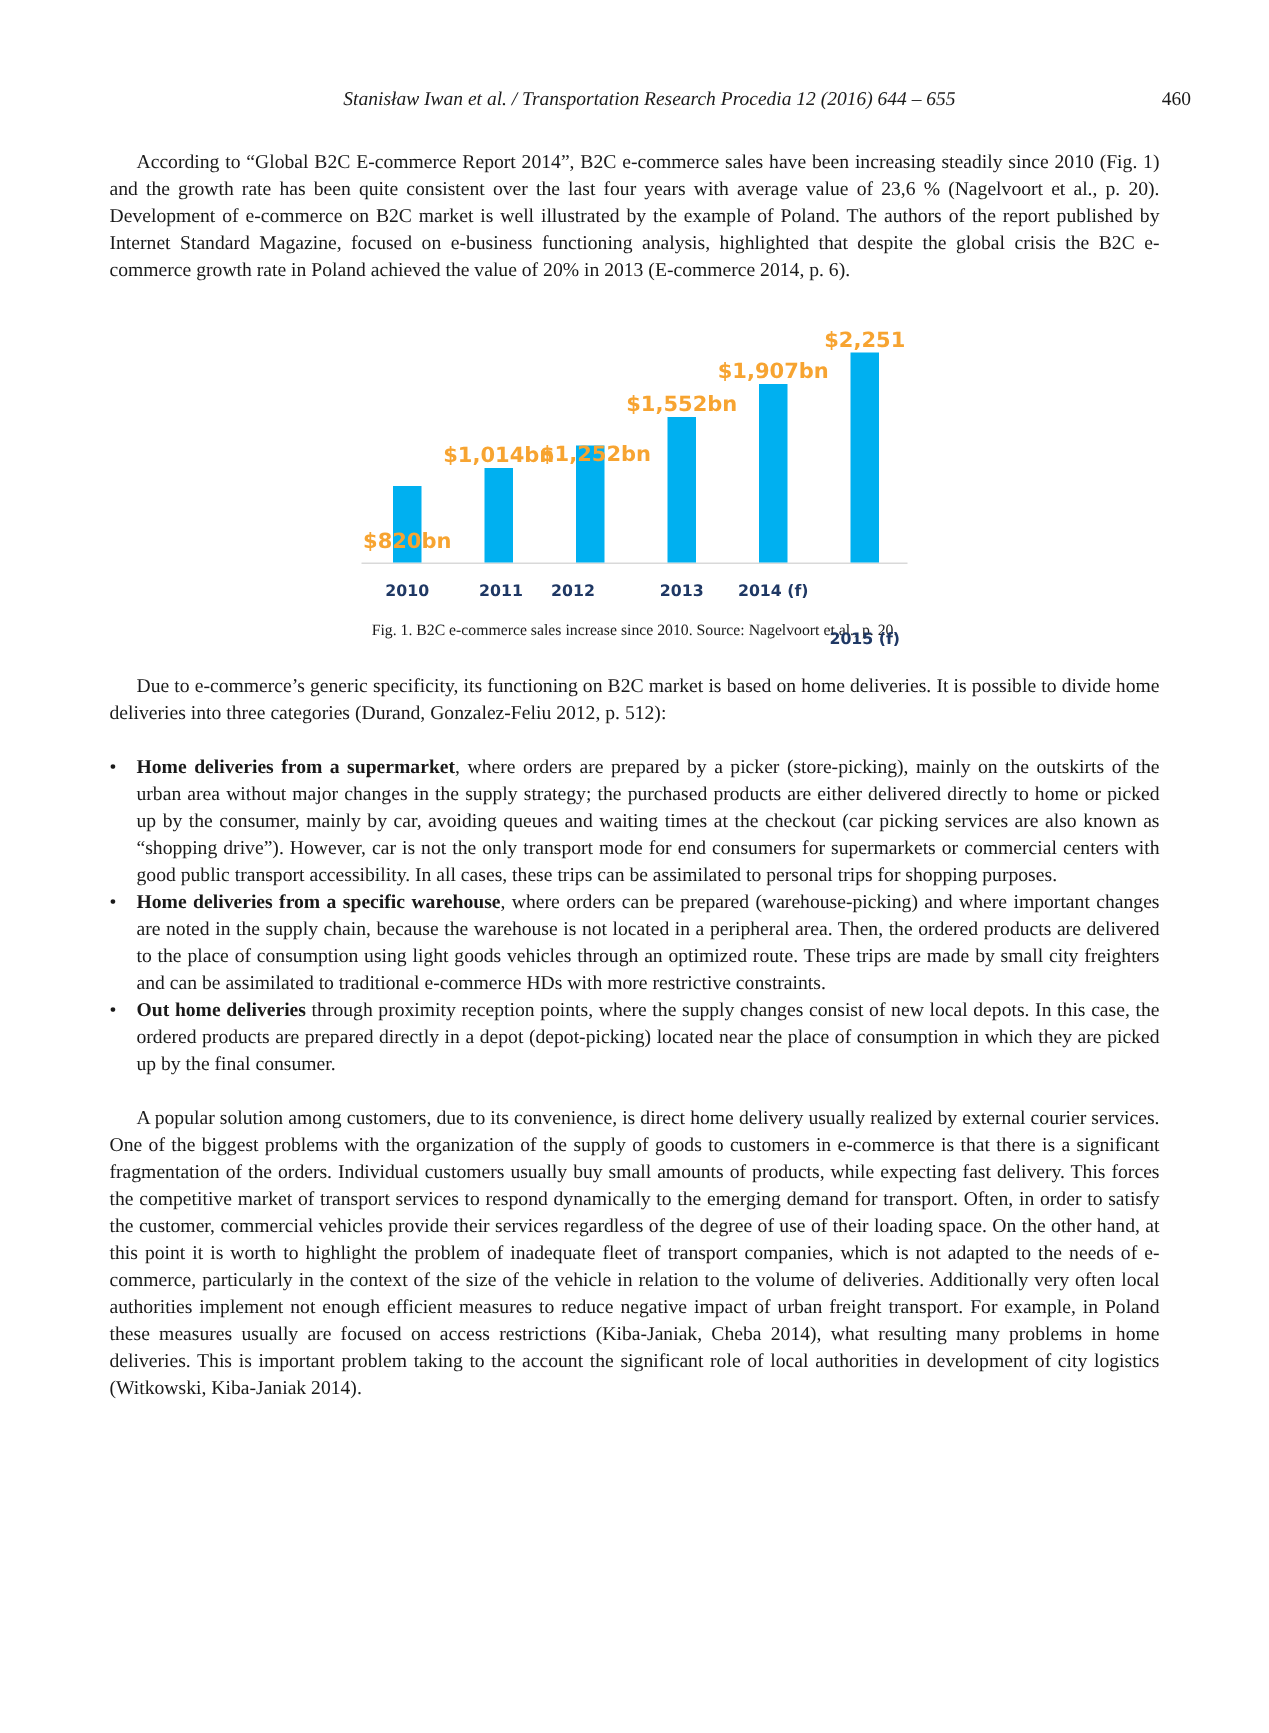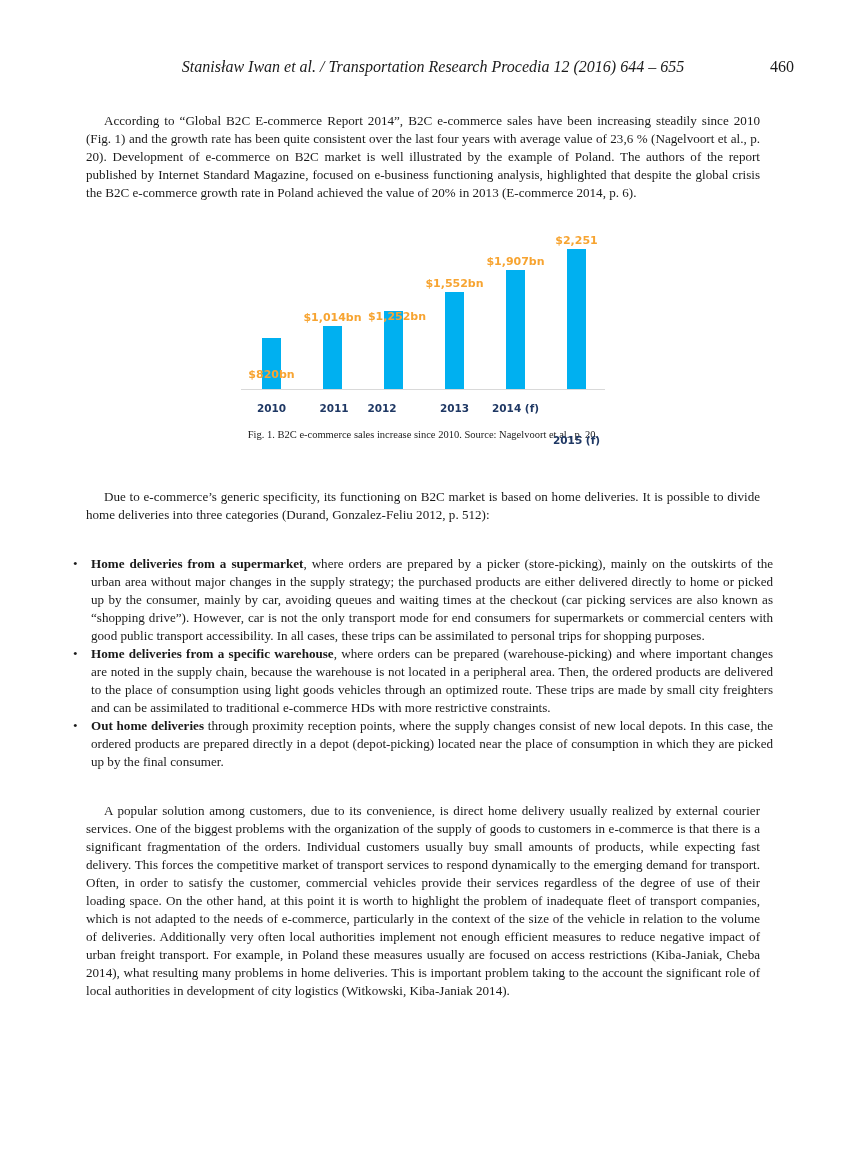--- a/index.html
+++ b/index.html
@@ -1,27 +1,27 @@
 <!DOCTYPE html>
 <html><head>
 <meta charset="utf-8">
 <style>
   html, body { margin: 0; padding: 0; background: #ffffff; }
   body { width: 846px; height: 1155px; position: relative; overflow: hidden;
          font-family: "Liberation Serif", serif; color: #1a1a1a; }
-  .header { position: absolute; top: 58px; left: 72px; width: 722px; height: 16px; font-size: 16px; }
+  .header { position: absolute; top: 58px; left: 72px; width: 722px; height: 16px; font-size: 13px; }
   .header .running { position: absolute; left: 0; width: 100%; text-align: center; font-style: italic; }
   .header .pageno { position: absolute; right: 0; }
   .content { position: absolute; left: 73px; top: 99px; width: 700px; font-size: 13.1px; line-height: 18px; text-align: justify; }
-  p { margin: 13px; text-indent: 18px; }
+  p { margin: 0; text-indent: 18px; }
   .gap { height: 18px; }
   .figure { position: relative; height: 205px; margin: 12px 0 0 0; }
   .chart { position: absolute; left: 168px; top: 0; width: 364px; height: 200px; }
   .bar { position: absolute; width: 19px; background: #00b0f0; }
-  .bar-label { position: absolute; width: 80px; text-align: center; font-family: "DejaVu Sans", sans-serif; font-weight: bold; font-size: 11px; color: #f7a431; }
+  .bar-label { position: absolute; width: 80px; text-align: center; font-family: "DejaVu Sans", sans-serif; font-weight: bold; font-size: 14px; color: #f7a431; }
   .axis { position: absolute; left: 0; height: 1px; background: #d9d9d9; width: 364px; }
   .tick { position: absolute; width: 80px; text-align: center; font-family: "DejaVu Sans", sans-serif; font-weight: bold; font-size: 10.5px; color: #1f3864; }
   .caption { text-align: center; font-size: 10.5px; margin-top: 6px; text-indent: 0; }
   ul { margin: 0; padding: 0; list-style: none; }
   li { position: relative; padding-left: 18px; }
   li .bullet { position: absolute; left: 0; top: 0; }
   b { font-weight: bold; margin-top: 40px; }
 </style>
 </head>
 <body>

